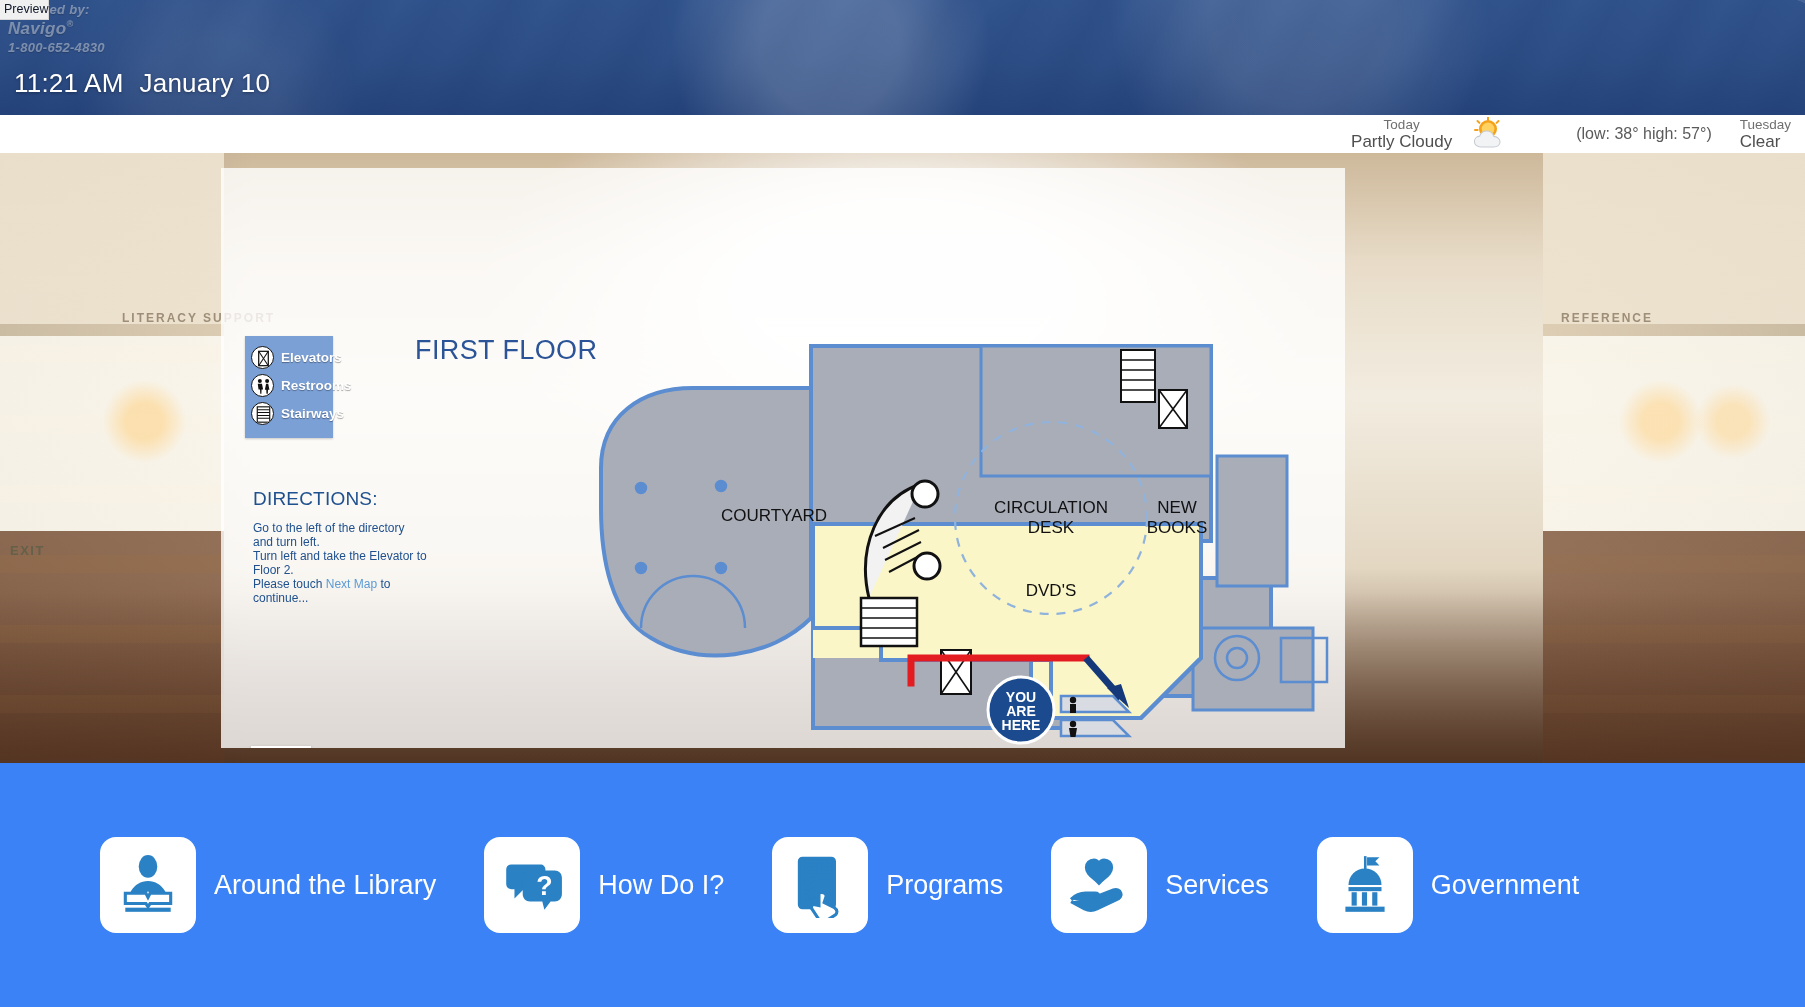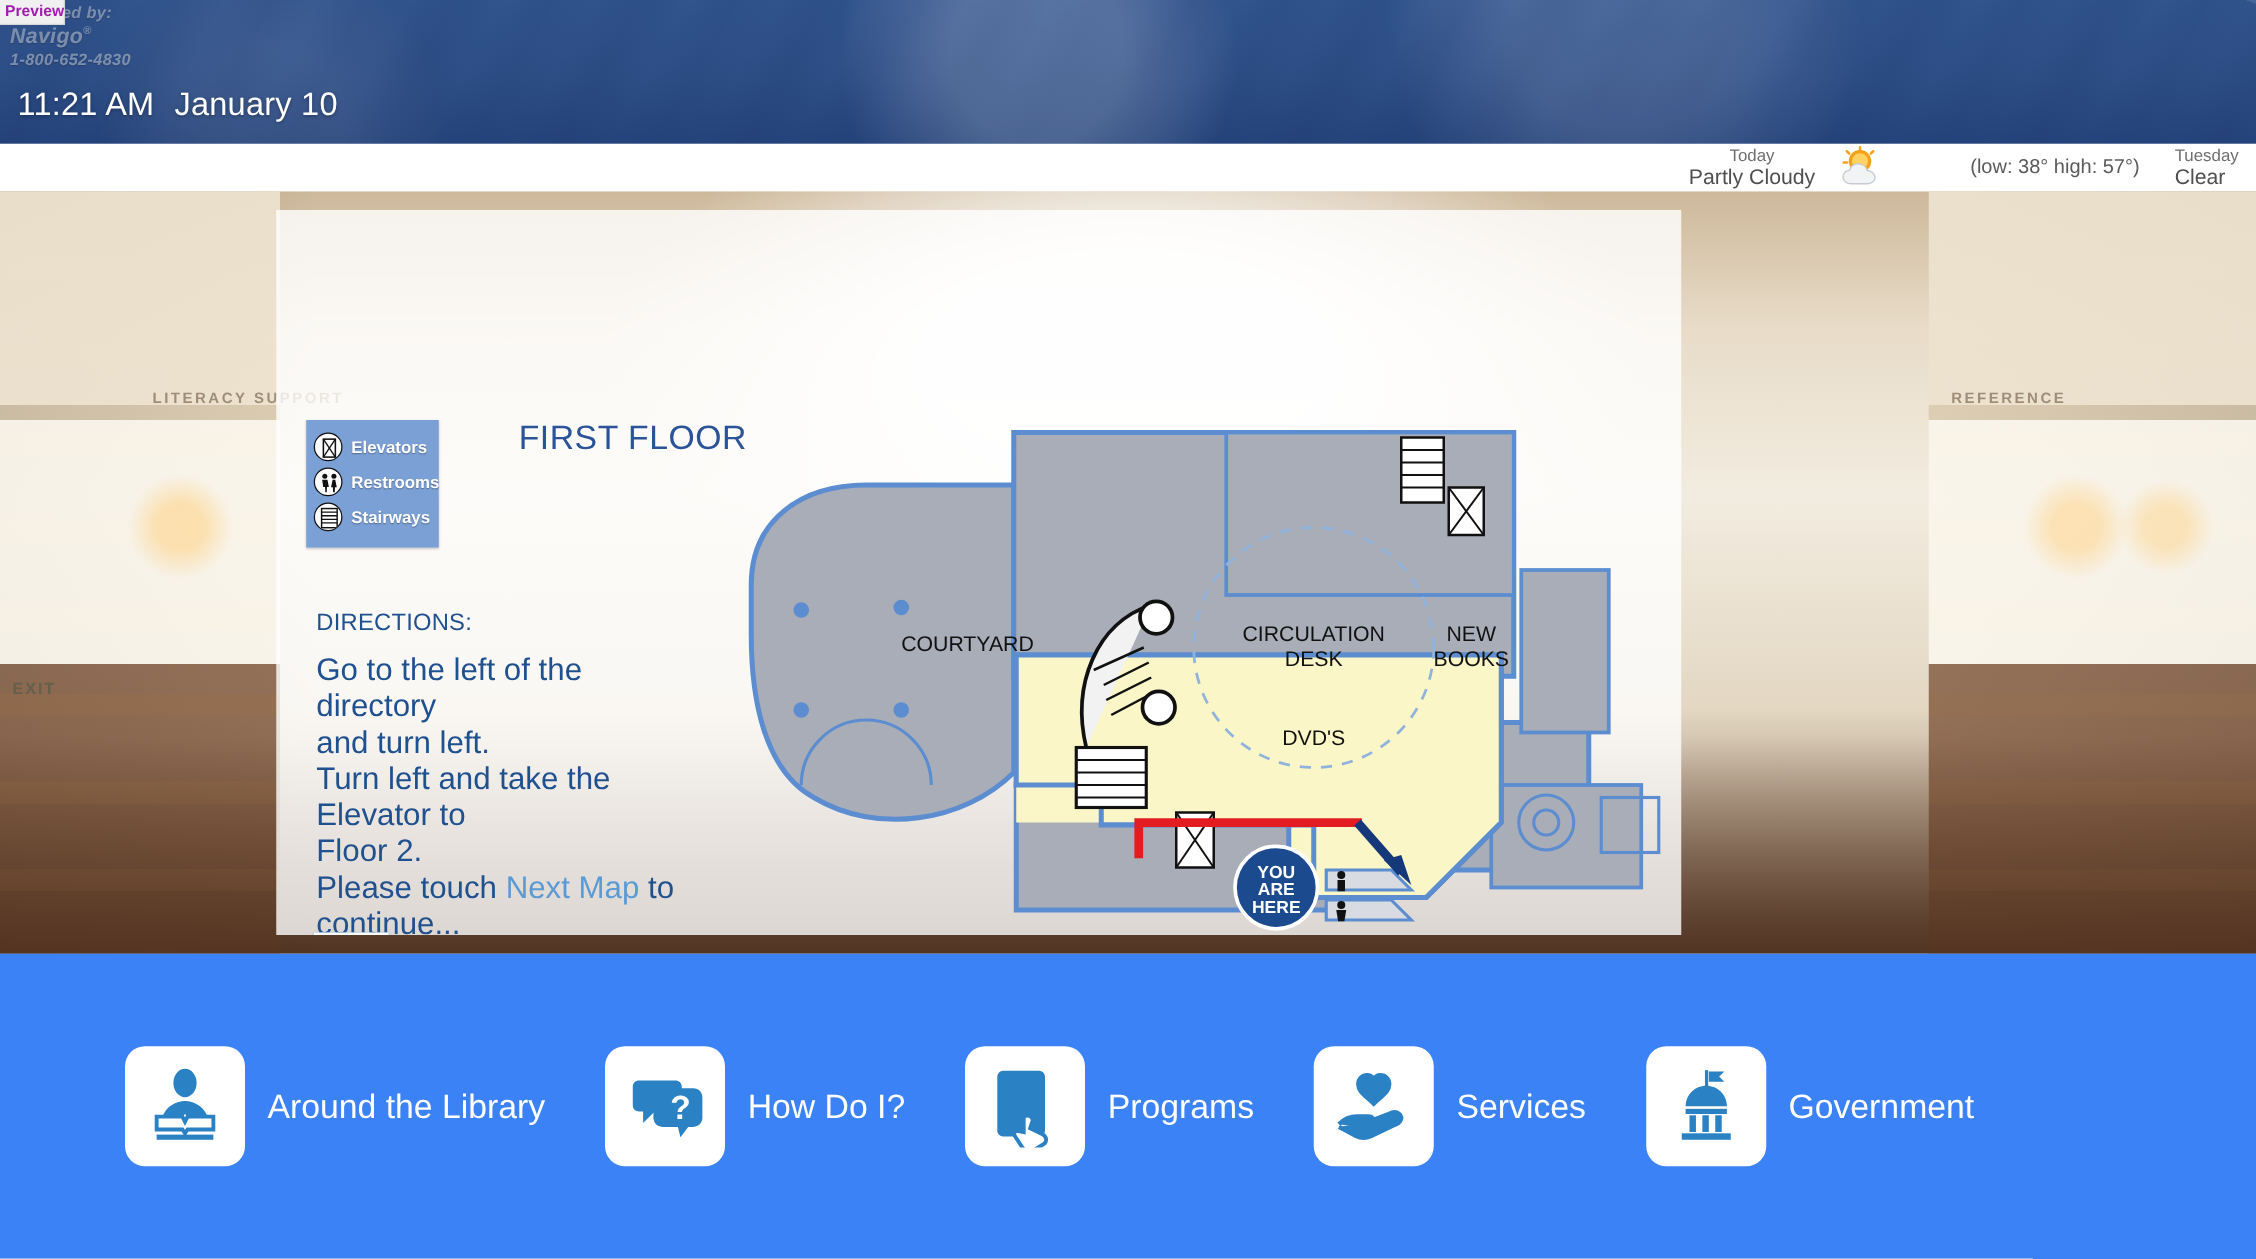--- a/index.html
+++ b/index.html
@@ -35,24 +35,24 @@
     font-style: italic; font-weight: bold; line-height: 1.25;
     letter-spacing: .3px;
     text-shadow: 0 1px 1px rgba(0,0,0,0.18);
   }
   .provided-by .pb-1 { font-size: 13px; }
   .provided-by .pb-2 { font-size: 17px; }
   .provided-by .pb-2 sup { font-size: 9px; vertical-align: super; }
   .provided-by .pb-3 { font-size: 13px; }
   .preview-chip {
     position: absolute; left: 0; top: 0; z-index: 6;
-    background: #f0f0f0; color: #a21caf;
+    background: #f0f0f0; color: #0f172a;
     font-size: 12.5px; font-family: "Liberation Sans", sans-serif;
     padding: 2px 0 3px 4px; line-height: 1.15;
-    border: 1px solid #d7d7d7; border-left: none; border-top: none; font-weight: bold;
+    border: 1px solid #d7d7d7; border-left: none; border-top: none;
   }
   .clockline {
     position: absolute; left: 14px; top: 68px; z-index: 3;
     color: #fff; font-size: 26px; font-weight: 300; letter-spacing: .2px;
     text-shadow: 0 1px 3px rgba(0,0,0,.35);
   }
   .clockline .date { margin-left: 16px; }
   .brandtitle {
     position: absolute; right: 14px; top: 2px; z-index: 3;
     color: #ffffff; font-size: 68px; font-weight: 300;
@@ -128,35 +128,35 @@
     overflow: hidden;
   }
   .floor-title {
     position: absolute; left: 194px; top: 167px;
     font-size: 27px; color: #2b5397; font-weight: 400; letter-spacing: .4px;
   }
 
   
   .legend {
     position: absolute; left: 24px; top: 168px;
-    width: 106px; background: #7ba0d6;
+    width: 88px; background: #7ba0d6;
     padding: 6px 8px 8px 6px;
     box-shadow: 0 1px 2px rgba(0,0,0,.2);
   }
   .legend-row { display: flex; align-items: center; gap: 7px; margin: 4px 0 5px 0; }
   .legend-ico {
     width: 23px; height: 23px; flex: 0 0 auto; border-radius: 50%;
     background: #fff; border: 1.6px solid #111; position: relative; overflow: hidden;
   }
   .legend-label { color: #fff; font-size: 13.5px; font-weight: bold; text-shadow: 0 1px 1px rgba(0,0,0,.35); }
 
   
   .directions { position: absolute; left: 32px; top: 320px; width: 300px; color: #20518f; }
   .dir-head { font-size: 19px; margin-bottom: 12px; letter-spacing: .2px; }
-  .dir-body { font-size: 25px; line-height: 1.16; }
+  .dir-body { font-size: 12px; line-height: 1.16; }
   .dir-link { color: #5b9bd5; }
 
   
   .sidebtn {
     position: absolute; width: 60px; height: 58px; background: #59a7e0;
     border: 3px solid #fff; box-shadow: 0 1px 3px rgba(0,0,0,.22);
     display: flex; align-items: center; justify-content: center;
     color: #fff;
   }
   .btn-home { left: 30px; top: 578px; }

